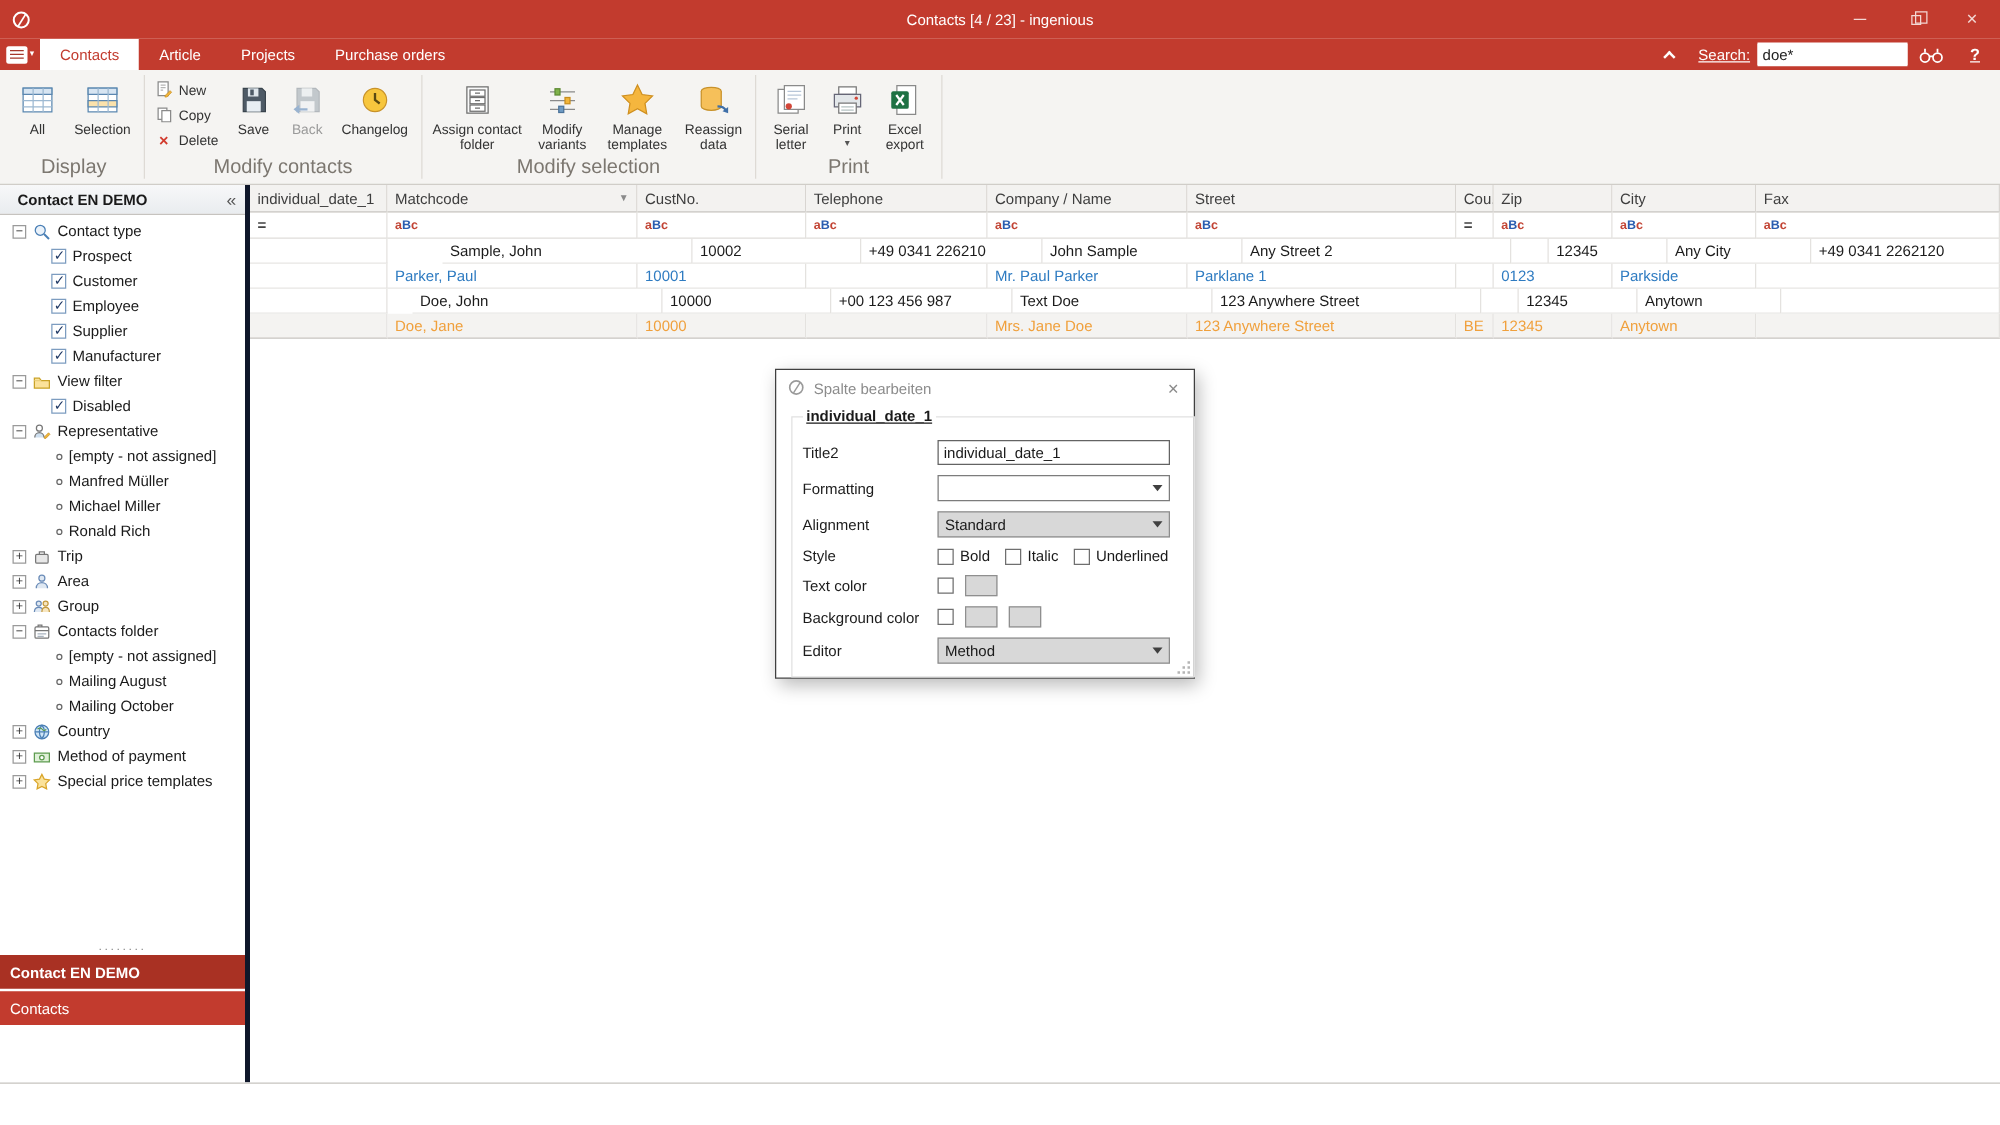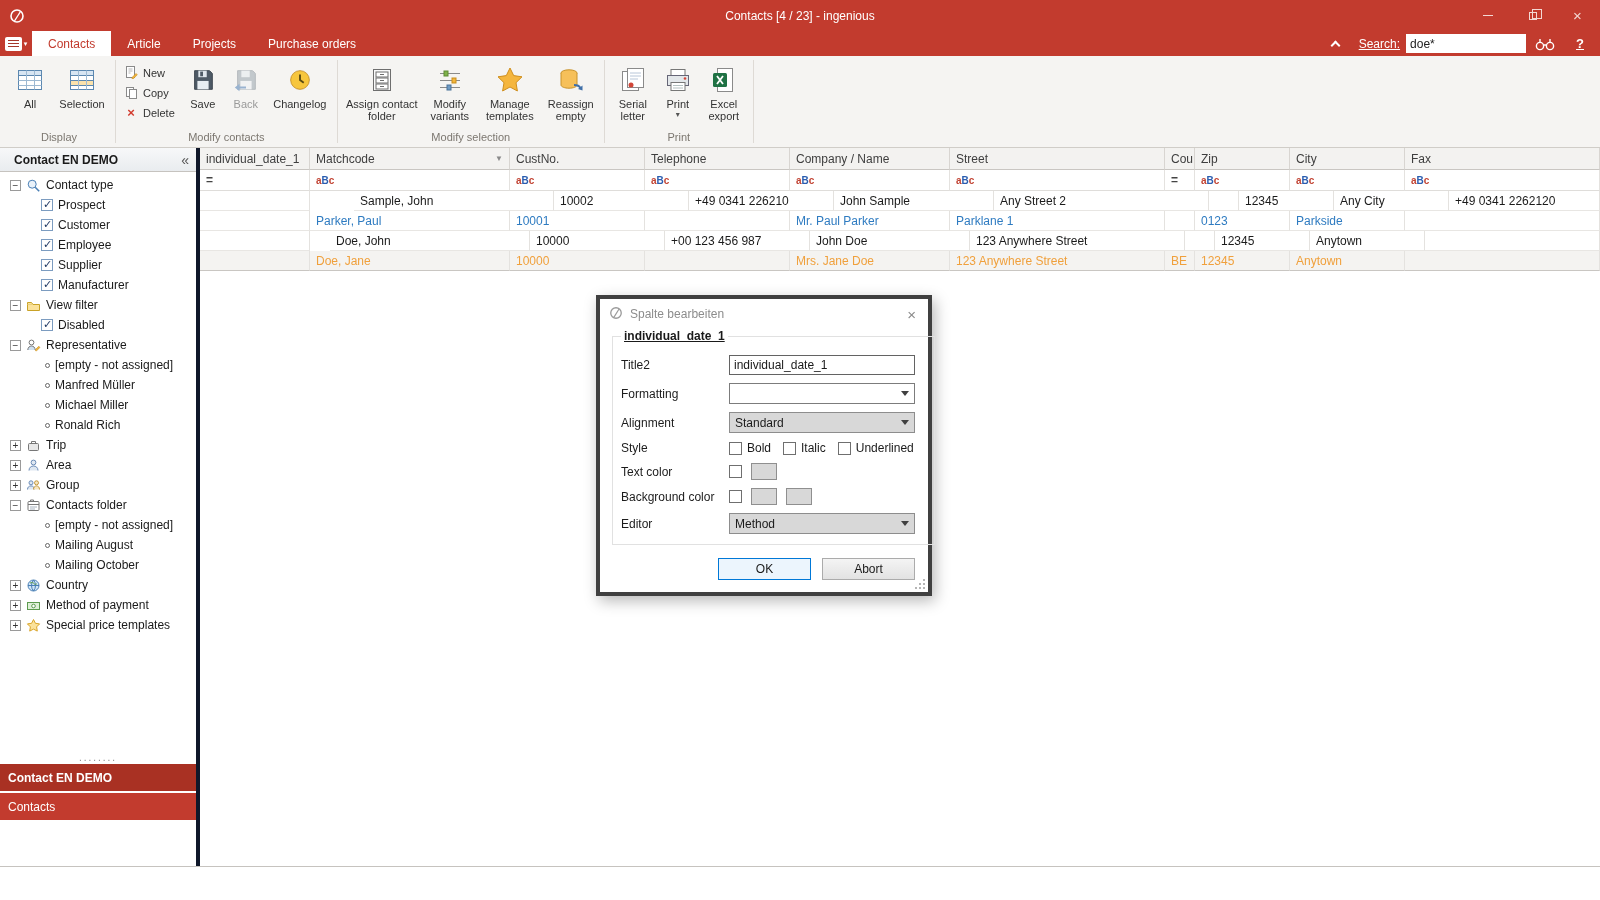--- a/index.html
+++ b/index.html
@@ -30,21 +30,21 @@
   .search-label { margin-left:18px; margin-right:6px; }
   .search-box { background:#fff; width:120px; height:19px; display:flex; align-items:center; }
   .search-box input { border:none; outline:none; width:100%; height:17px; font:12px "Liberation Sans",sans-serif; padding:0 4px; color:#222; }
   .binoc { margin-left:8px; display:flex; }
   .helpq { margin-left:20px; font-size:13px; font-weight:bold; color:#fff; }
 
   
   .ribbon { height:92px; background:#f5f4f2; border-bottom:1px solid #d0cdc8; display:flex; align-items:stretch; padding-left:3px; }
   .rgroup { display:flex; flex-direction:column; }
   .rg-content { flex:1; display:flex; align-items:stretch; padding:3px 4px 0; }
-  .rg-label { text-align:center; font-size:11px; color:#7c7770; padding:2px 6px 4px; }
+  .rg-label { text-align:center; font-size:16px; color:#7c7770; padding:2px 6px 4px; }
   .rsep { width:1px; background:#dedad5; margin:4px 0; }
   .bigbtn { display:flex; flex-direction:column; align-items:center; padding:4px 3px 0; }
   .bigbtn .bicon { height:33px; display:flex; align-items:center; }
   .bigbtn .blabel { font-size:11px; line-height:12px; text-align:center; color:#333; margin-top:2px; }
   .bigbtn.dim .blabel { color:#9a9a9a; }
   .bigbtn.dim .bicon { opacity:.55; }
   .pcaret { font-size:8px; color:#555; line-height:8px; margin-top:1px; }
   .smallstack { display:flex; flex-direction:column; justify-content:flex-start; padding:6px 6px 0 4px; gap:5px; }
   .smallbtn { display:flex; align-items:center; gap:5px; font-size:11px; color:#333; height:15px; }
   .xdel { color:#d23b2e; font-weight:bold; font-size:13px; line-height:13px; width:14px; text-align:center; }
@@ -77,21 +77,21 @@
   .gdata.c-blue .gcell { color:#2e7bc1; }
   .gdata.c-orange .gcell { color:#f0a03c; }
   .gdata.selrow .gcell { background:#f4f3f1; border-bottom-color:#c9c6c2; }
   .abc { font-size:10px; font-weight:bold; letter-spacing:0; }
   .abc i { color:#c24434; font-style:normal; }
   .abc b { color:#2a5db0; }
   .feq { color:#444; font-weight:bold; }
   .hmenu { margin-left:auto; color:#8a8a8a; font-size:8px; }
 
   
-  .dialog { position:absolute; left:596px; top:295px; width:336px; background:#fff; border:4px solid #404040; box-shadow:3px 5px 14px rgba(0,0,0,.28); z-index:10; }
+  .dialog { position:absolute; left:620px; top:295px; width:336px; background:#fff; border:1px solid #404040; box-shadow:3px 5px 14px rgba(0,0,0,.28); z-index:10; }
   .dlg-title { height:30px; display:flex; align-items:center; padding:0 9px; color:#8c8c8c; }
   .dlg-title .ttl { margin-left:7px; }
   .dlg-close { margin-left:auto; font-size:15px; color:#8a8a8a; padding:0 3px; }
   .dlg-fs { margin:0 12px; border:1px solid #e1e1e1; padding:4px 8px 6px; }
   .dlg-fs legend { font-weight:bold; color:#1a1a1a; padding:0 3px; margin-left:0; text-decoration:underline; }
   .frow { display:flex; align-items:center; margin:8px 0; }
   .flabel { width:108px; color:#1c1c1c; flex:none; }
   .tinput { width:186px; height:20px; border:1px solid #636363; padding:0 4px; font:12px "Liberation Sans",sans-serif; color:#1a1a1a; }
   .combo { width:186px; height:21px; border:1px solid #7c7c7c; background:#fff; display:flex; align-items:center; padding:0 5px; color:#1a1a1a; }
   .combo.gray { background:#d8d8d8; border-color:#8d8d8d; }
@@ -290,21 +290,21 @@
       </div>
       <div class="bigbtn" style="width:58px">
         <span class="bicon">
           <svg width="30" height="30" viewBox="0 0 30 30">
               <ellipse cx="13" cy="8" rx="8" ry="3.2" fill="#f6c05a" stroke="#c8922a"></ellipse>
               <path d="M5 8v12c0 1.8 3.6 3.2 8 3.2s8-1.4 8-3.2V8" fill="#f6c05a" stroke="#c8922a"></path>
               <path d="M18 20c3 0 5.5 1 6.5 3" stroke="#3f6fa8" stroke-width="1.8" fill="none"></path>
               <path d="M26.5 20.5v5l-4.5-1.5z" fill="#3f6fa8"></path>
             </svg>
         </span>
-        <span class="blabel">Reassign empty</span>
+        <span class="blabel">Reassign data</span>
       </div>
     </div>
     <div class="rg-label">Modify selection</div>
   </div>
 
   <div class="rsep"></div>
 
   <div class="rgroup">
     <div class="rg-content">
       <div class="bigbtn" style="width:48px">
@@ -609,21 +609,21 @@
           <div class="gcell" style="width: 30px;"></div>
           <div class="gcell" style="width: 95px;">0123</div>
           <div class="gcell" style="width: 115px;">Parkside</div>
           <div class="gcell" style="flex: 1 1 auto;"></div>
         </div>
         <div class="grow gdata c-default">
           <div class="gcell" style="width: 110px;"></div>
           <div class="gcell" style="width: 200px; margin-left: 20px;">Doe, John</div>
           <div class="gcell" style="width: 135px;">10000</div>
           <div class="gcell" style="width: 145px;">+00 123 456 987</div>
-          <div class="gcell" style="width: 160px;">John Doe</div>
+          <div class="gcell" style="width: 160px;">Text Doe</div>
           <div class="gcell" style="width: 215px;">123 Anywhere Street</div>
           <div class="gcell" style="width: 30px;"></div>
           <div class="gcell" style="width: 95px;">12345</div>
           <div class="gcell" style="width: 115px;">Anytown</div>
           <div class="gcell" style="flex: 1 1 auto;"></div>
         </div>
         <div class="grow gdata c-orange selrow">
           <div class="gcell" style="width: 110px;"></div>
           <div class="gcell" style="width: 200px; text-align: center;">Doe, Jane</div>
           <div class="gcell" style="width: 135px;">10000</div>
@@ -700,22 +700,18 @@
 
     <div class="frow" style="margin-bottom:4px;">
       <span class="flabel">Editor</span>
       <span class="combo gray">
         <span>Method</span>
         <span class="arr"></span>
       </span>
     </div>
   </fieldset>
 
-  <div class="dlg-buttons">
-    <span class="dbtn ok">OK</span>
-    <span class="dbtn abort">Abort</span>
-  </div>
   <span class="grip"></span>
 </div>
 
 <div class="statusbar">
   <span class="sb-tab">Contacts [4 / 23]</span>
 </div>
 
 </body></html>

